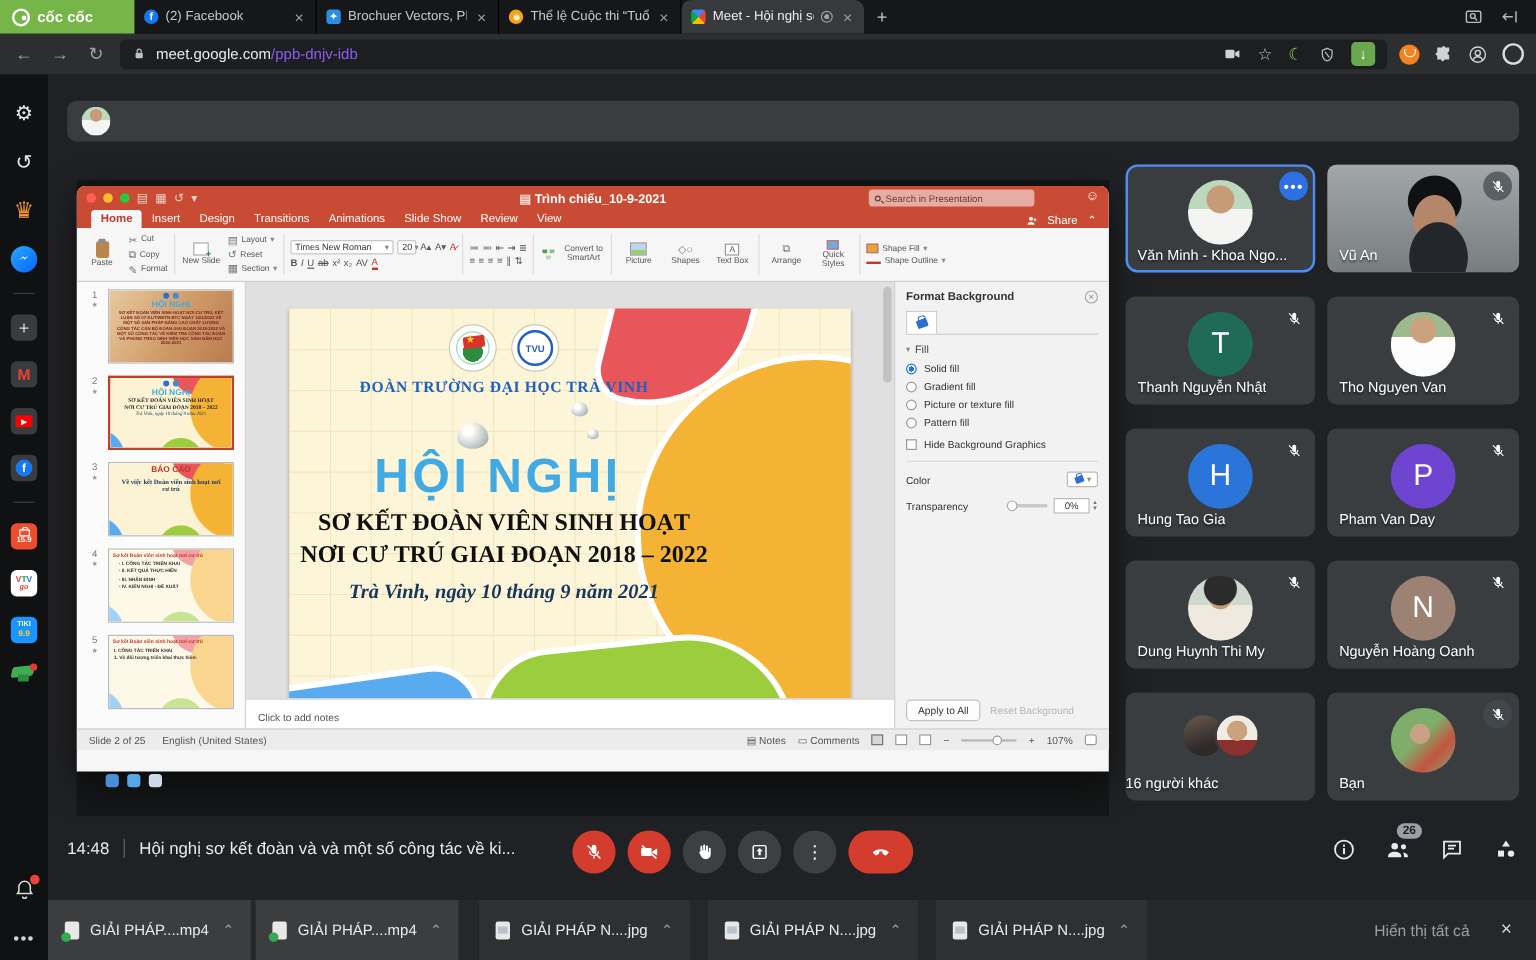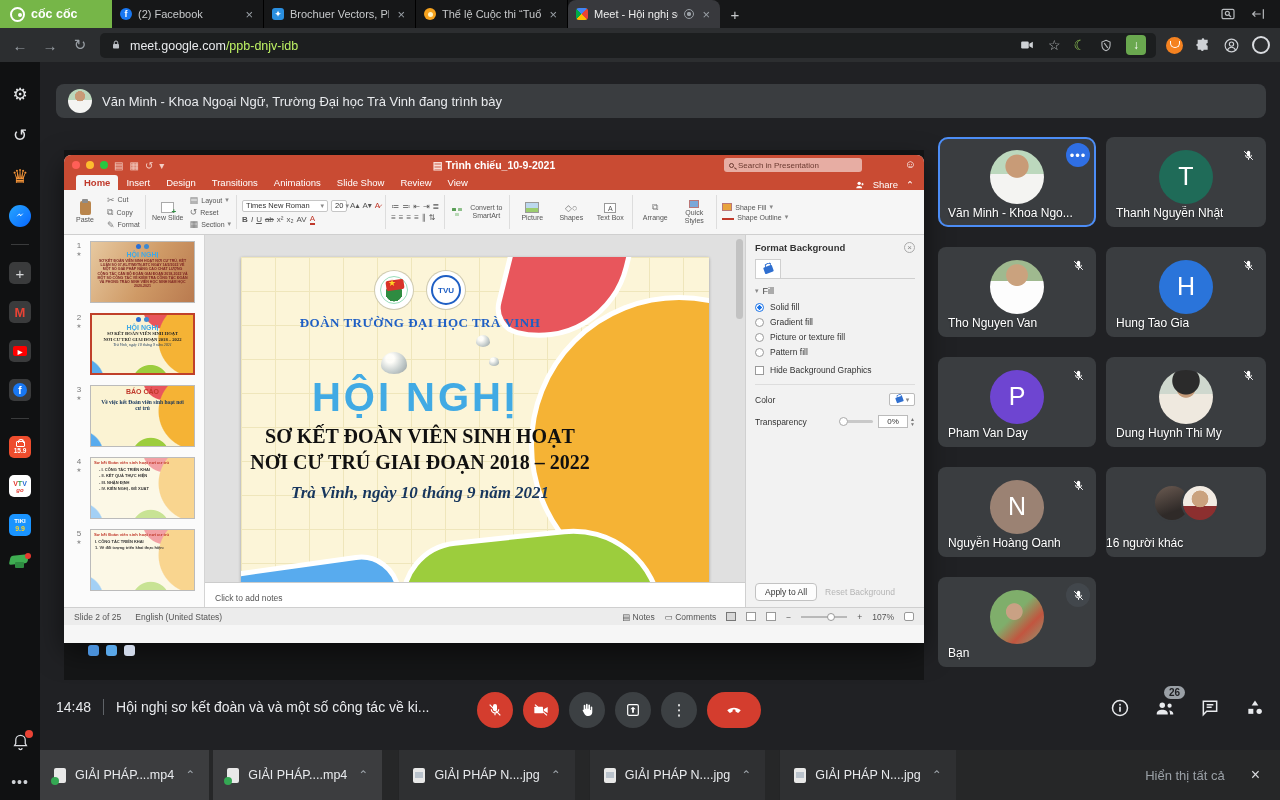--- a/index.html
+++ b/index.html
@@ -29,21 +29,21 @@
   .newtab { width:30px; color:#c7c9cb; font-size:15px; display:flex; align-items:center; justify-content:center; }
   .tabbar-right { margin-left:auto; display:flex; align-items:center; gap:14px; padding-right:14px; color:#b7babd; }
 
   
   .toolbar { position:absolute; left:0; top:28px; width:1280px; height:34px; background:#2c2e30;
     display:flex; align-items:center; padding:0 10px; gap:10px; z-index:49; }
   .nav-ic { color:#9aa0a6; font-size:15px; width:20px; text-align:center; }
   .urlbar { flex:1; height:25px; background:#1c1e1f; border-radius:5px; display:flex; align-items:center;
     padding:0 10px; gap:8px; }
   .url-host { color:#e8eaed; font-size:12.5px; }
-  .url-path { color:#bef264; font-size:12.5px; }
+  .url-path { color:#8b5cf6; font-size:12.5px; }
   .url-right { margin-left:auto; display:flex; align-items:center; gap:13px; }
   .dl-btn { width:20px; height:20px; background:#6aa84f; border-radius:4px; color:#fff; font-size:12px;
     display:flex; align-items:center; justify-content:center; }
   .moon { color:#8cc152; font-size:14px; }
   .star { color:#b7babd; font-size:14px; }
   .ext-group { display:flex; align-items:center; gap:12px; }
   .coccoc-ball { width:17px; height:17px; border-radius:50%; background:#f58220; position:relative; }
   .coccoc-ball:after { content:""; position:absolute; left:4px; top:4px; width:8px; height:6px;
     border:1.5px solid #fff; border-top:none; border-radius:0 0 6px 6px; }
   .avatar-ring { width:18px; height:18px; border:2px solid #dadce0; border-radius:50%; }
@@ -419,21 +419,20 @@
       <span class="bell-dot"></span>
     </span>
     <span class="sb-dots">•••</span>
   </div>
 </div>
 
 <div class="meet">
 
   <div class="banner">
     <span class="banner-av ph-vm" style="border-radius:50%;"></span>
-    <span class="banner-text">Văn Minh - Khoa Ngoại Ngữ, Trường Đại học Trà Vinh đang trình bày</span>
   </div>
 
   <div class="share-bg">
     <div class="ppt">
 
       <div class="ppt-title">
         <span class="tl" style="background:#ff5f57"></span>
         <span class="tl" style="background:#febc2e"></span>
         <span class="tl" style="background:#28c840"></span>
         <span class="ppt-mini-ic">▤</span>
@@ -788,20 +787,31 @@
     </div>
   </div>
 
   <div class="tiles">
     <div class="tile speaking">
       <span class="av ph-vm"></span>
       <span class="badge menu">•••</span>
       <span class="tile-name">Văn Minh - Khoa Ngo...</span>
     </div>
     <div class="tile">
+      <span class="video-bg"></span>
+      <span class="badge circled">
+        <svg width="13" height="13" viewBox="0 0 24 24">
+            <path fill="#fff" d="M12 14a3 3 0 0 0 3-3V6a3 3 0 0 0-6 0v5a3 3 0 0 0 3 3z"></path>
+            <path fill="none" stroke="#fff" stroke-width="1.8" d="M6.5 11a5.5 5.5 0 0 0 11 0M12 16.5V20"></path>
+            <path stroke="#fff" stroke-width="1.8" d="M4 4l16 16"></path>
+          </svg>
+      </span>
+      <span class="tile-name">Vũ An</span>
+    </div>
+    <div class="tile">
       <span class="av av-init c-t">T</span>
       <span class="badge">
         <svg width="13" height="13" viewBox="0 0 24 24">
             <path fill="#fff" d="M12 14a3 3 0 0 0 3-3V6a3 3 0 0 0-6 0v5a3 3 0 0 0 3 3z"></path>
             <path fill="none" stroke="#fff" stroke-width="1.8" d="M6.5 11a5.5 5.5 0 0 0 11 0M12 16.5V20"></path>
             <path stroke="#fff" stroke-width="1.8" d="M4 4l16 16"></path>
           </svg>
       </span>
       <span class="tile-name" able="false">Thanh Nguyễn Nhật</span>
     </div>

